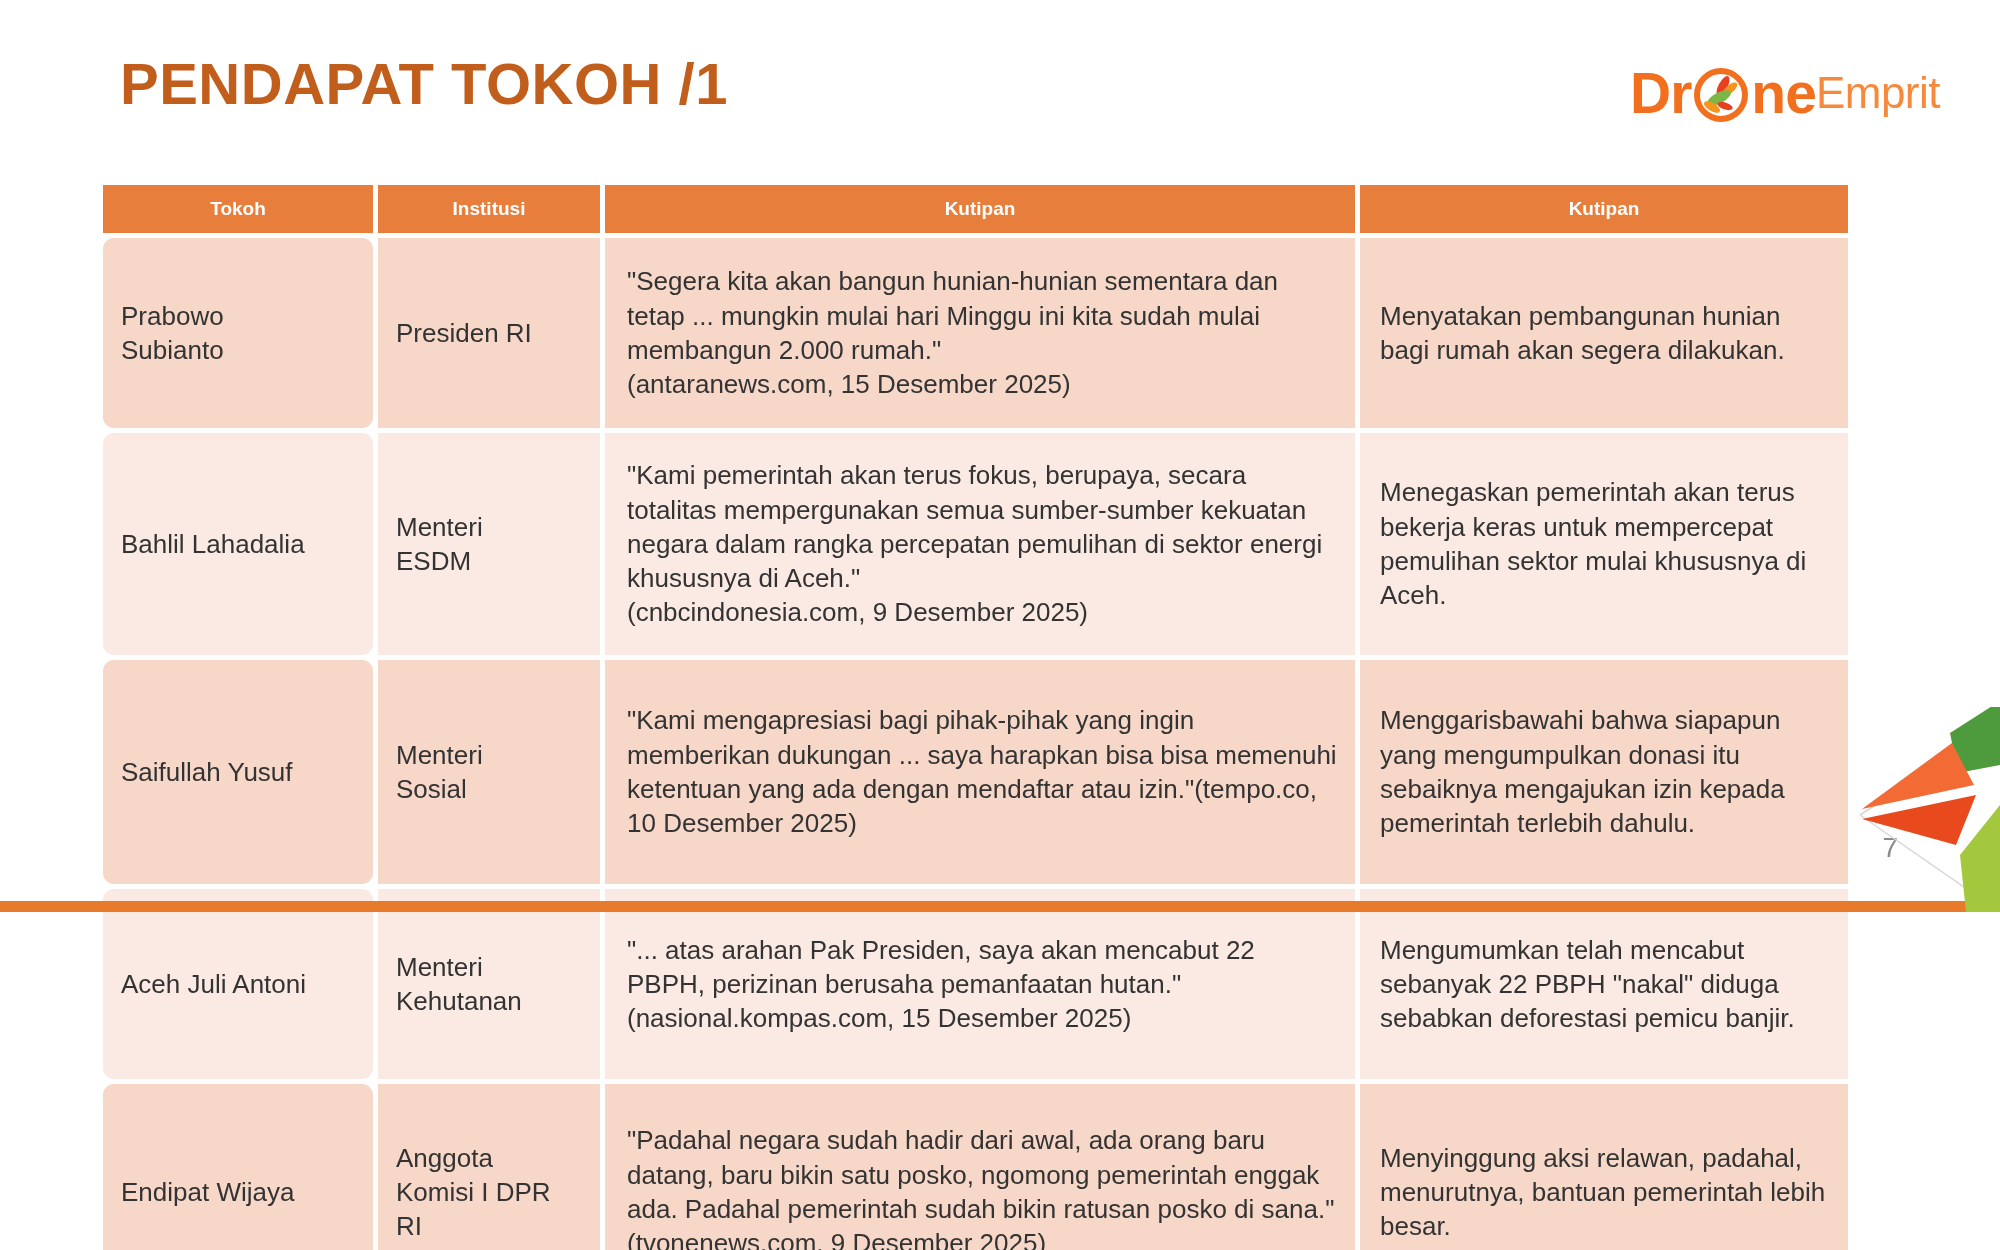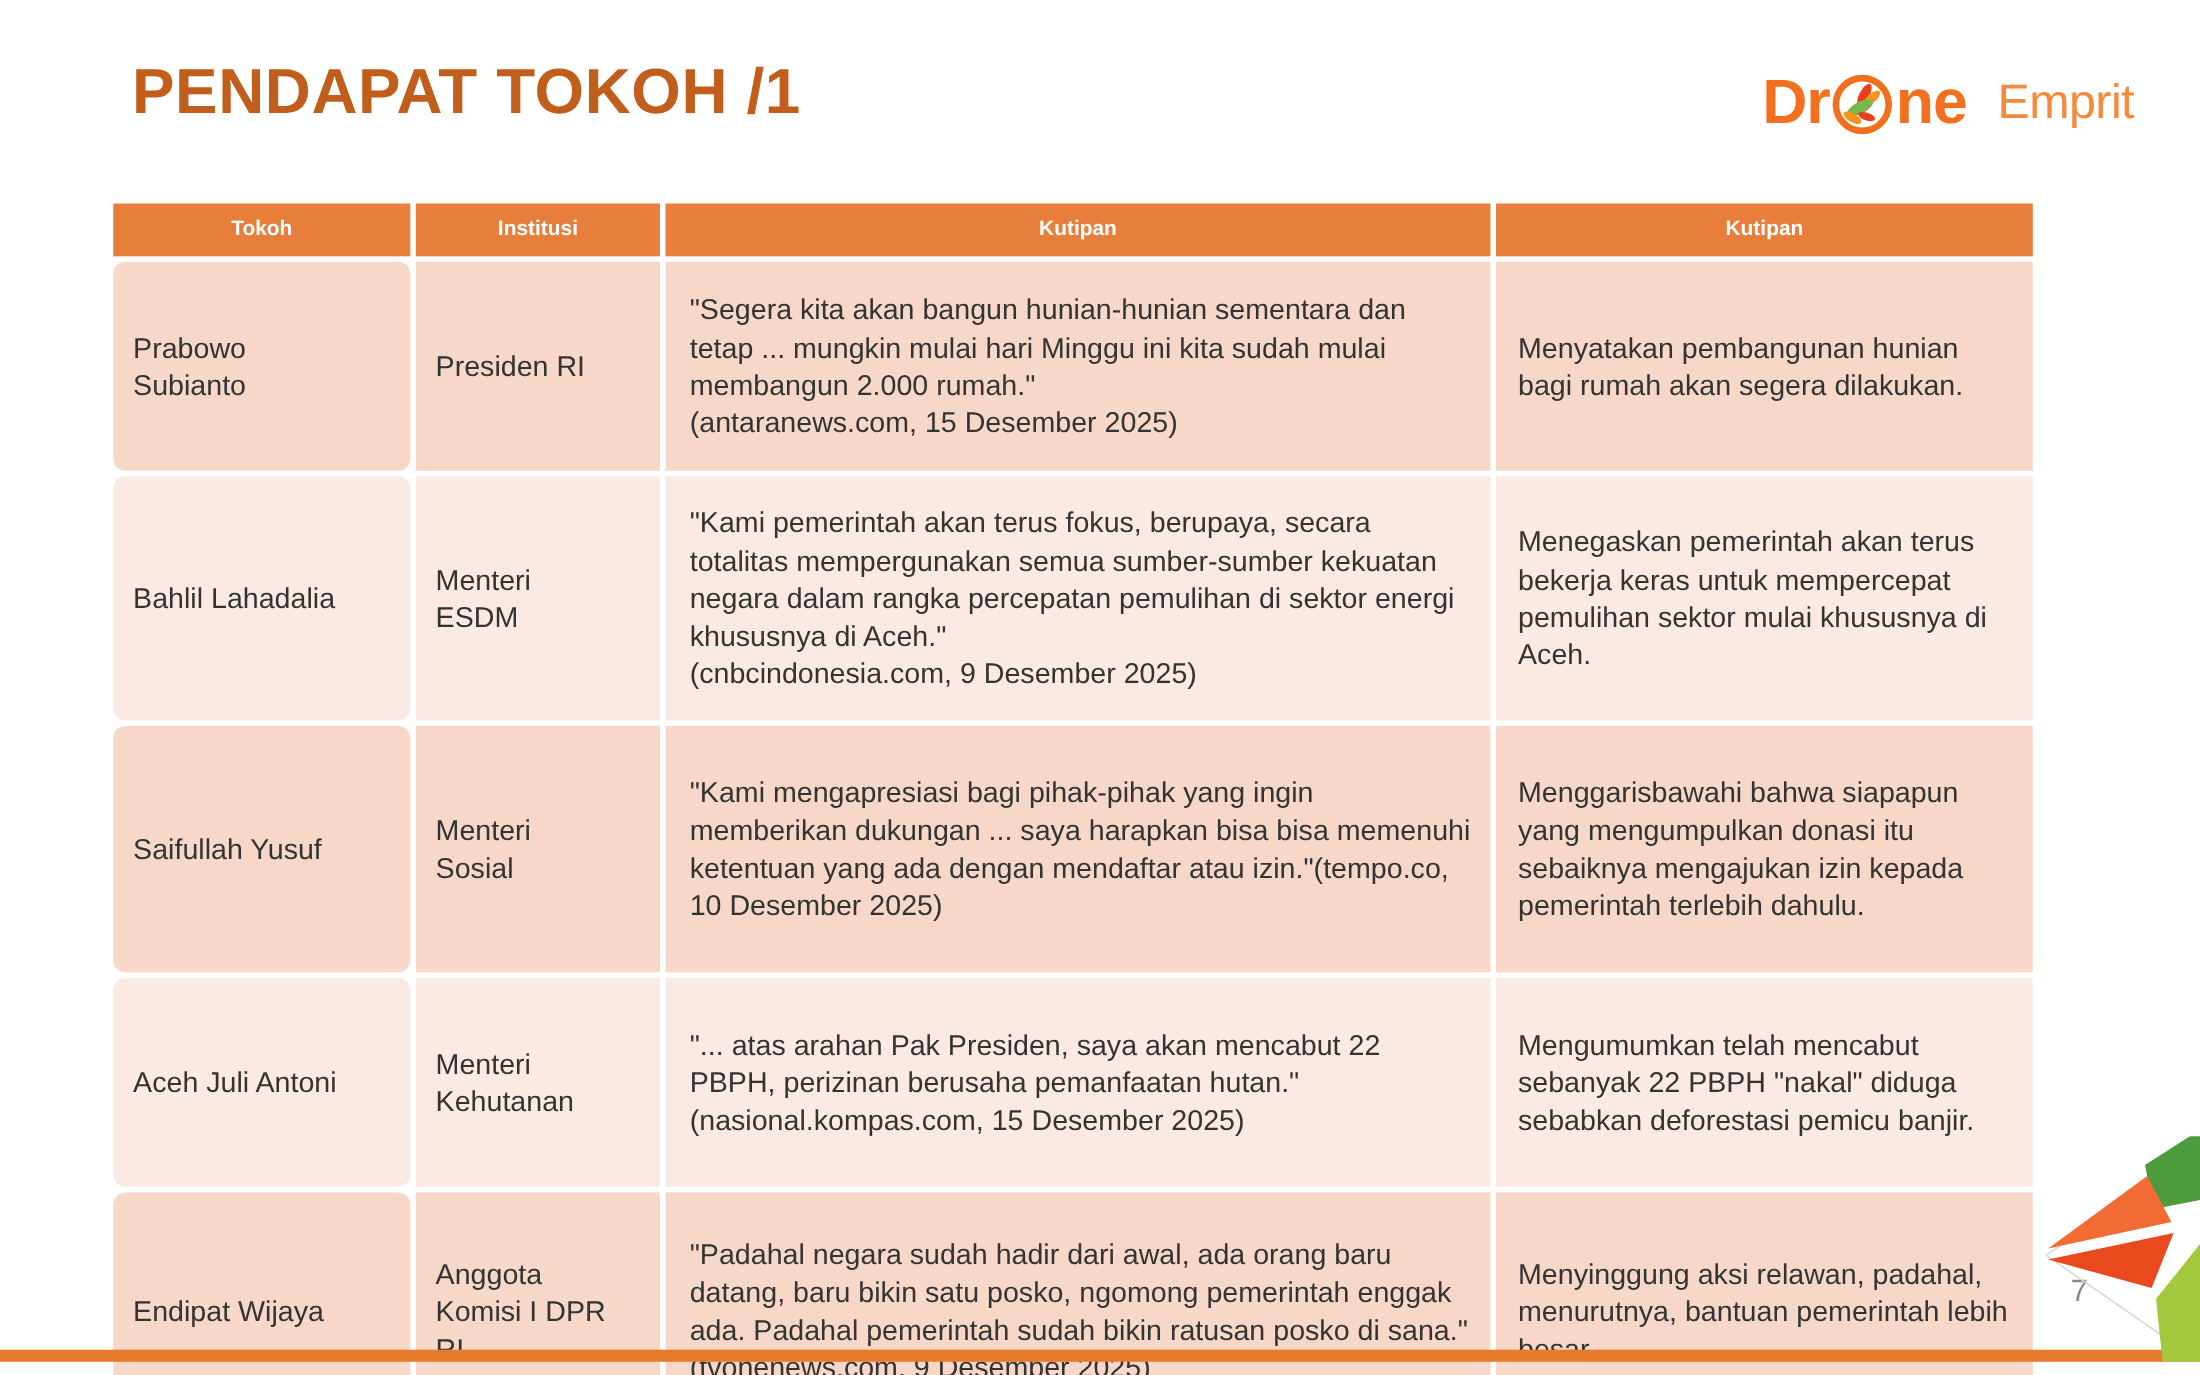--- a/index.html
+++ b/index.html
@@ -1,31 +1,31 @@
 <!DOCTYPE html>
 <html><head>
 <meta charset="utf-8">
 <style>
   html,body{margin:0;padding:0;}
   body{
     width:2000px;height:1250px;overflow:hidden;background:#ffffff;
     font-family:"Liberation Sans", sans-serif;
     -webkit-font-smoothing:antialiased;
   }
-  .slide{position:relative;width:2000px;height:1238px;background:#ffffff;}
+  .slide{position:relative;width:2000px;height:912px;background:#ffffff;}
 
   
   .header-row{position:absolute;top:52px;left:120px;right:60px;display:flex;justify-content:space-between;align-items:flex-start;}
   .title{
     margin:0;font-size:58px;font-weight:800;letter-spacing:0.5px;
     color:#C25E1C;line-height:1.1;
   }
   .logo{display:flex;align-items:center;margin-top:8px;user-select:none;}
   .logo .logo-bold{font-size:57px;font-weight:800;color:#F2701D;letter-spacing:-1px;}
-  .logo .logo-light{font-size:44px;font-weight:400;color:#F58A3C;letter-spacing:-0.5px;margin-left:28px;}
+  .logo .logo-light{font-size:44px;font-weight:400;color:#F58A3C;letter-spacing:-0.5px;}
   .logo-o{display:inline-block;width:58px;height:58px;margin:0 1px;position:relative;top:2px;}
 
   
   .data-table{
     position:absolute;left:98px;top:180px;
     border-collapse:separate;border-spacing:5px;table-layout:fixed;
     width:1755px;
   }
   .c1{width:270px}.c2{width:222px}.c3{width:750px}.c4{width:488px}
   .data-table th{

